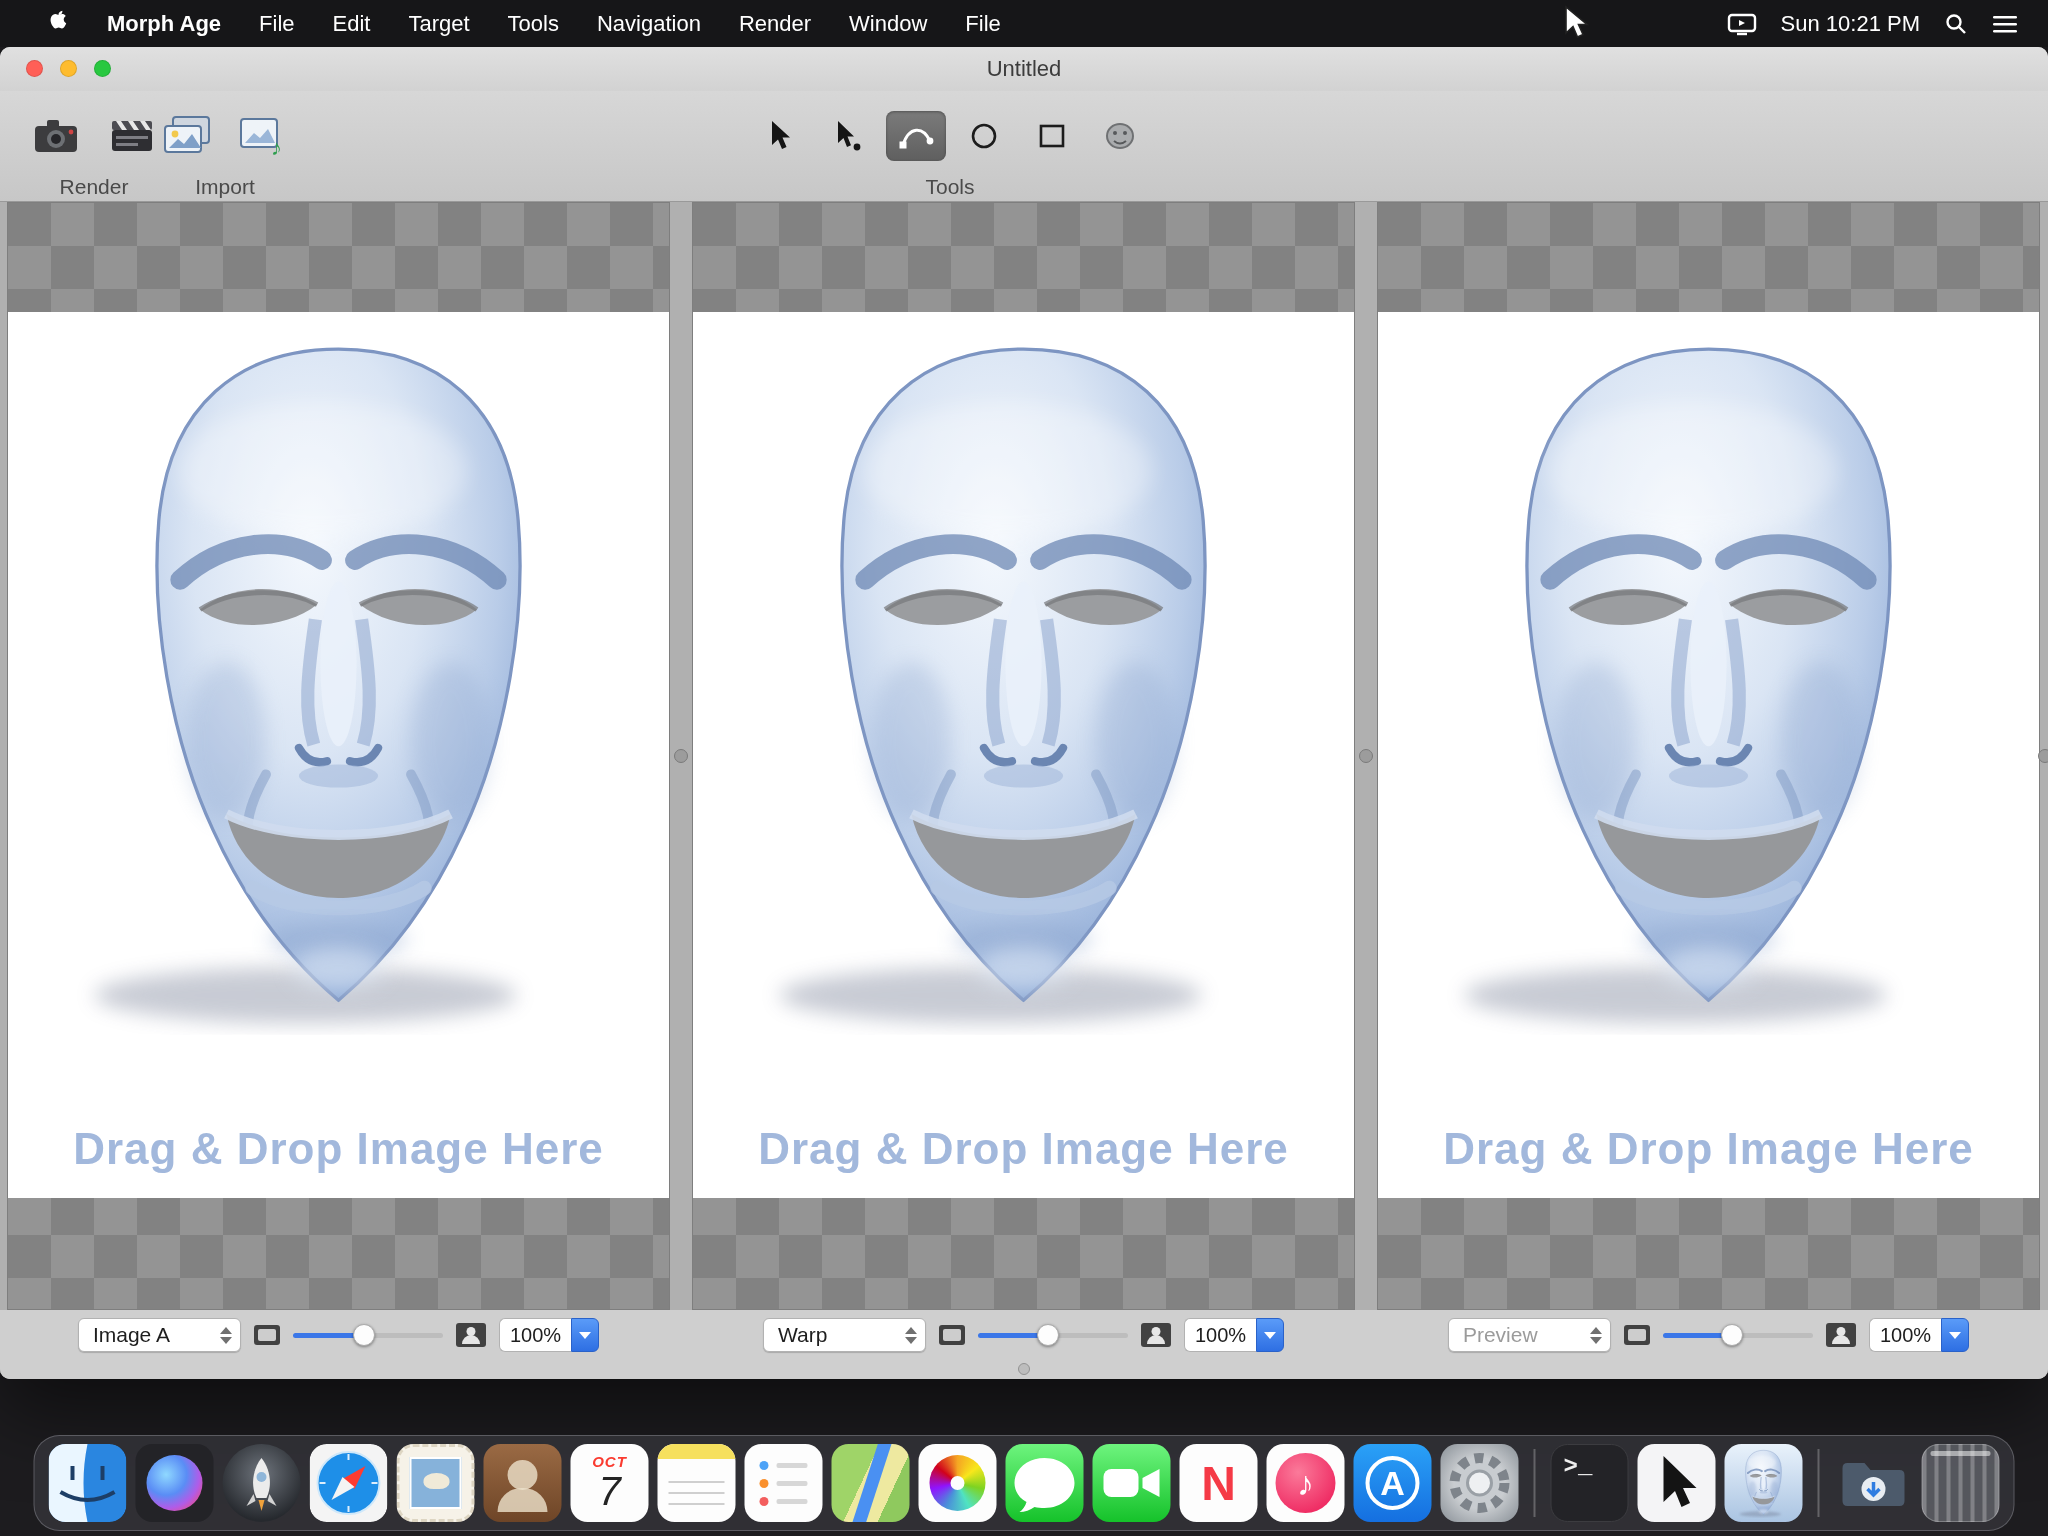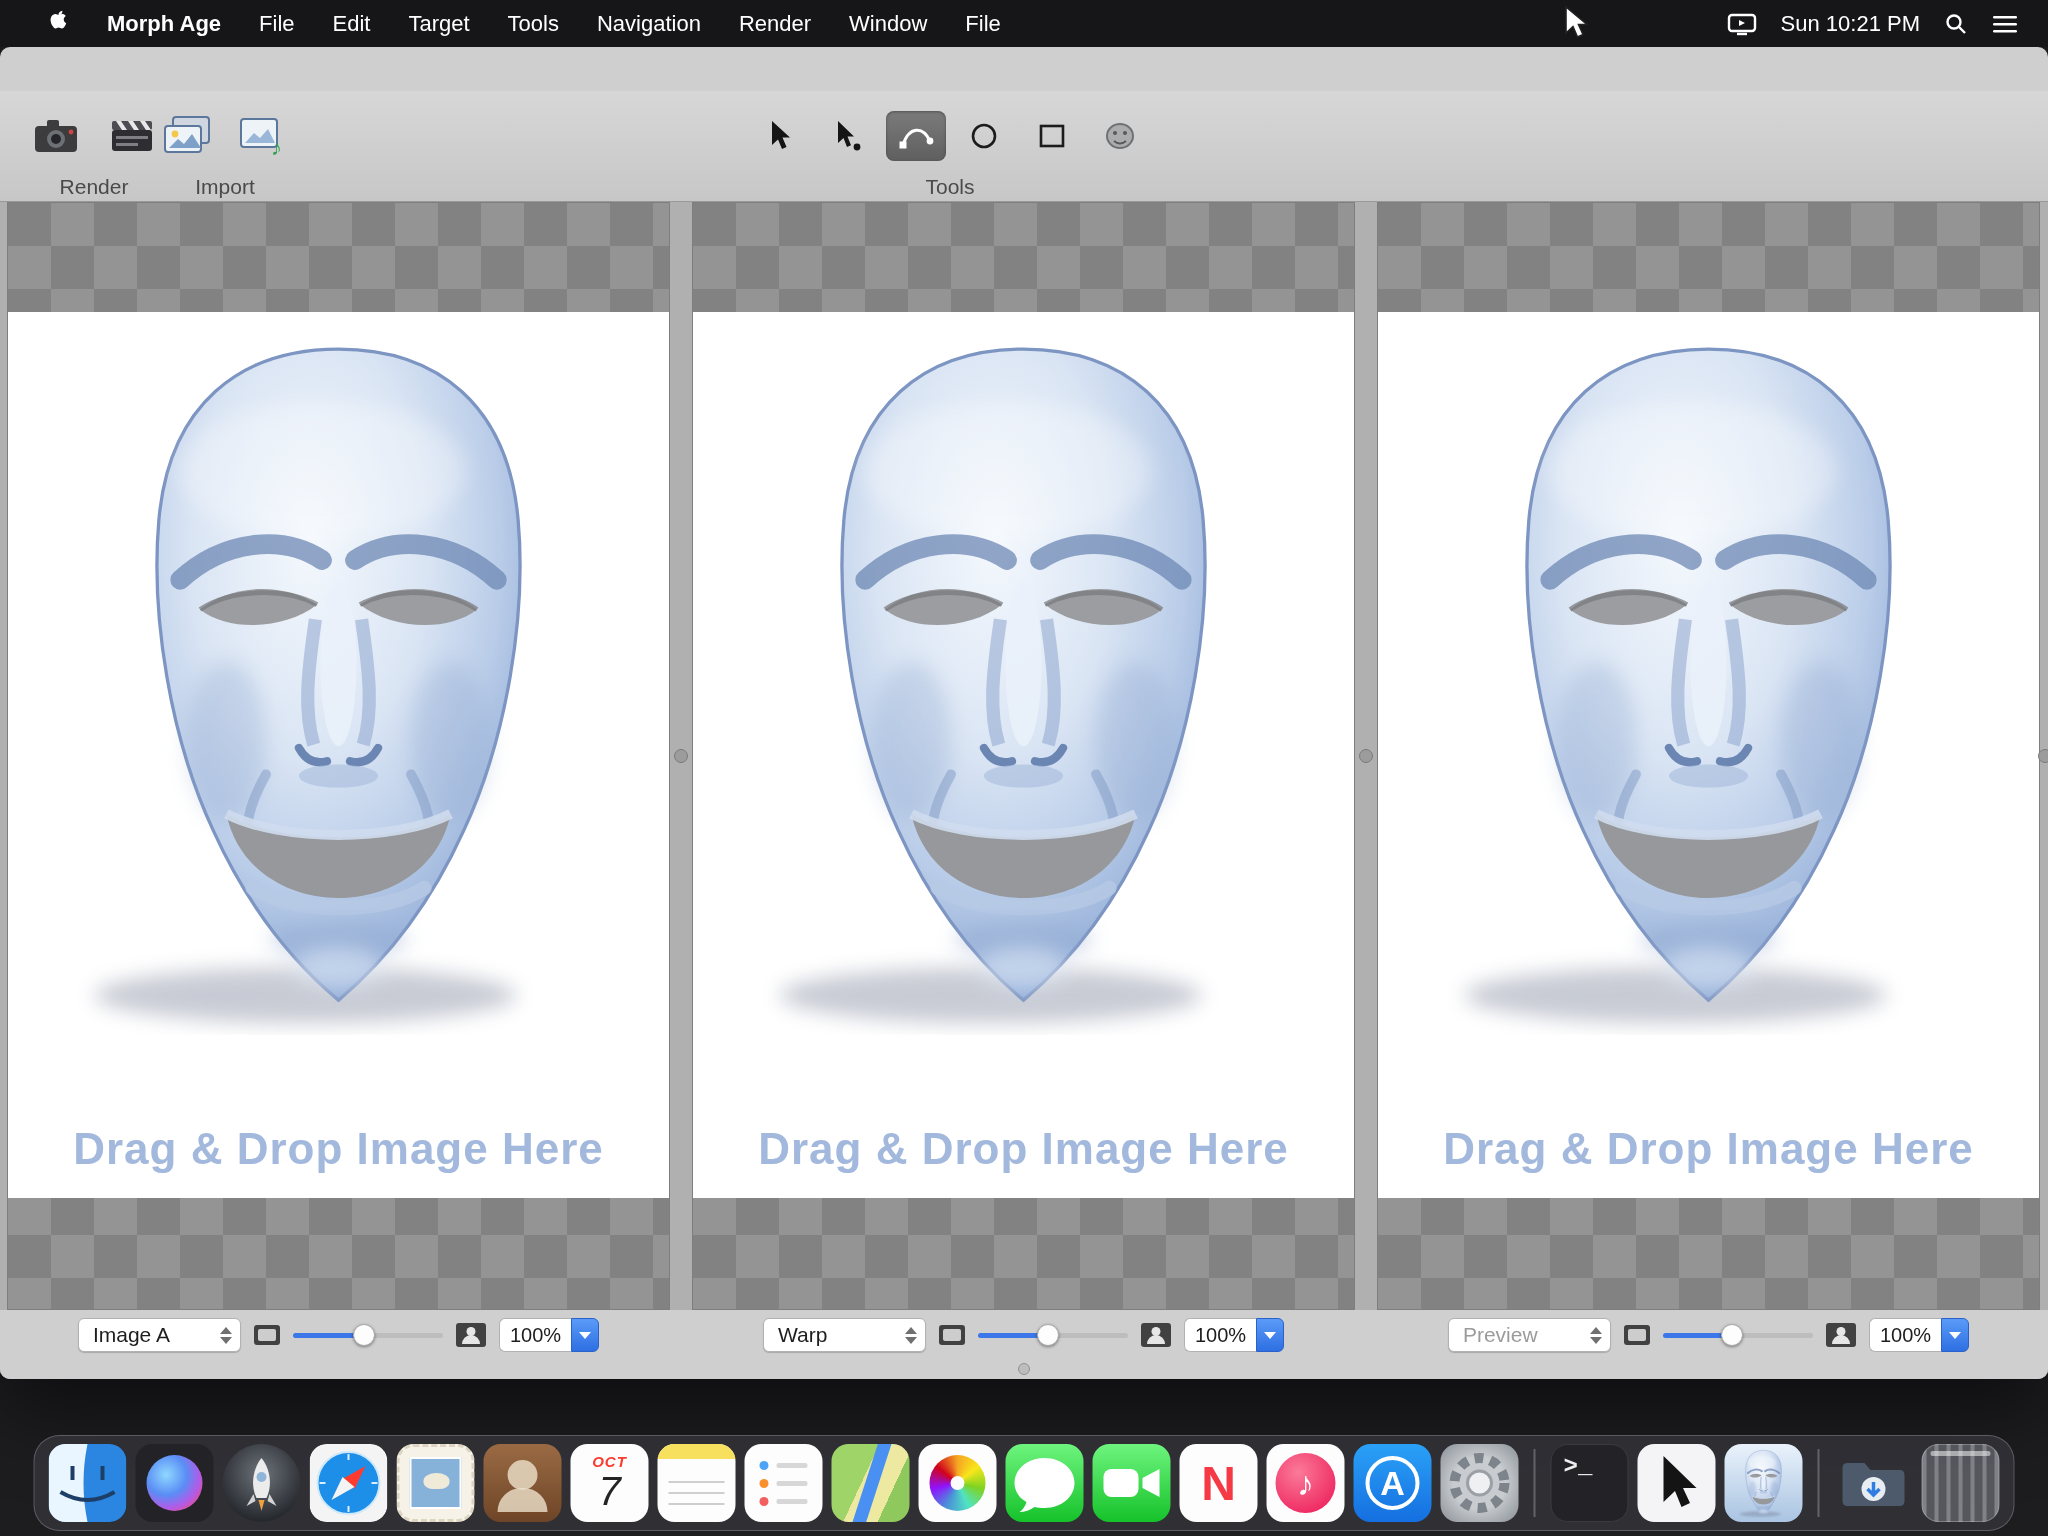--- a/index.html
+++ b/index.html
@@ -197,20 +197,28 @@
           <rect x="1" y="16" width="24" height="2.6" rx="1.3" fill="#fff"></rect>
         </svg>
     </span>
   </div>
   <svg class="mouse-cursor" width="28" height="36" viewBox="0 0 28 36">
       <path d="M4 2 L4 28 L11 21.5 L15.5 32 L21 29.5 L16.5 19.5 L25 19.5 Z" fill="#fff" stroke="#222" stroke-width="1.6"></path>
     </svg>
 
   <div class="window">
 
+    <div class="titlebar">
+      <span class="traffic">
+        <span class="light l-red"></span>
+        <span class="light l-yellow"></span>
+        <span class="light l-green"></span>
+      </span>
+      <span class="wtitle">Untitled</span>
+    </div>
 
     <div class="toolbar">
 
       <div class="tgroup" style="left:26px">
         <div class="ticons">
           <span class="toolbtn">
             <svg width="46" height="38" viewBox="0 0 46 38">
                 <rect x="2" y="9" width="42" height="26" rx="4" fill="#3c3c3e"></rect>
                 <rect x="14" y="3" width="12" height="8" rx="2" fill="#3c3c3e"></rect>
                 <circle cx="23" cy="22" r="9" fill="#6d7074"></circle>

